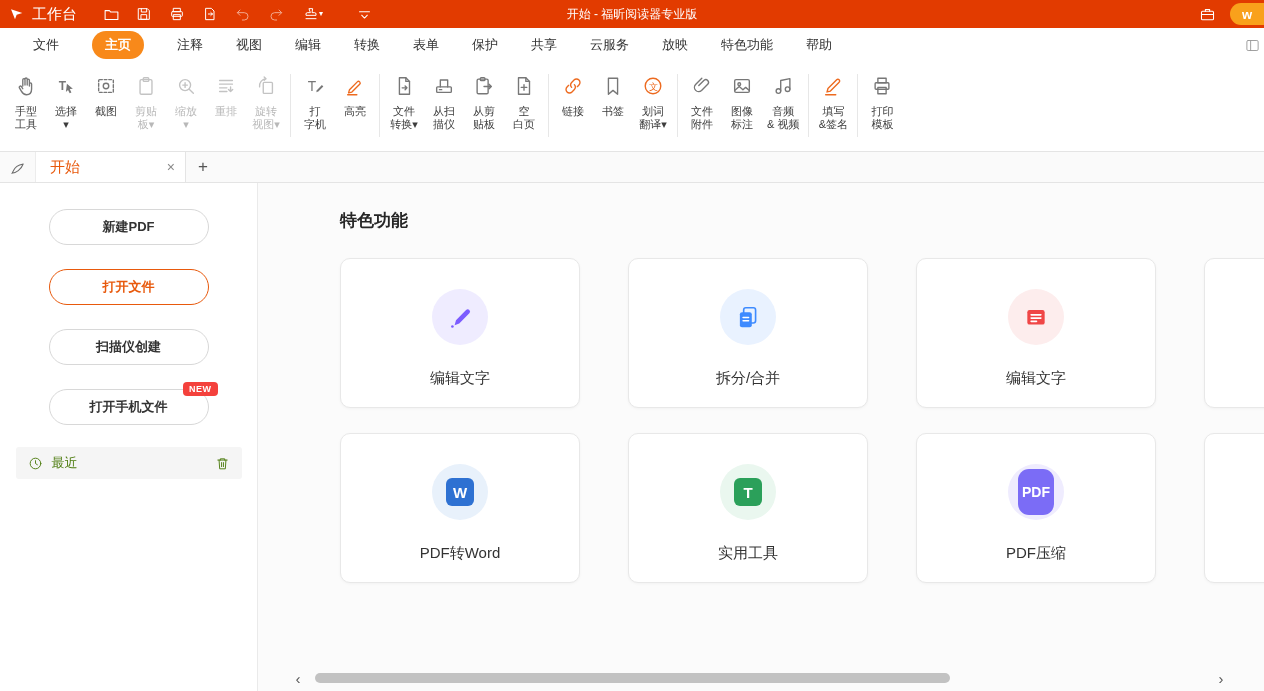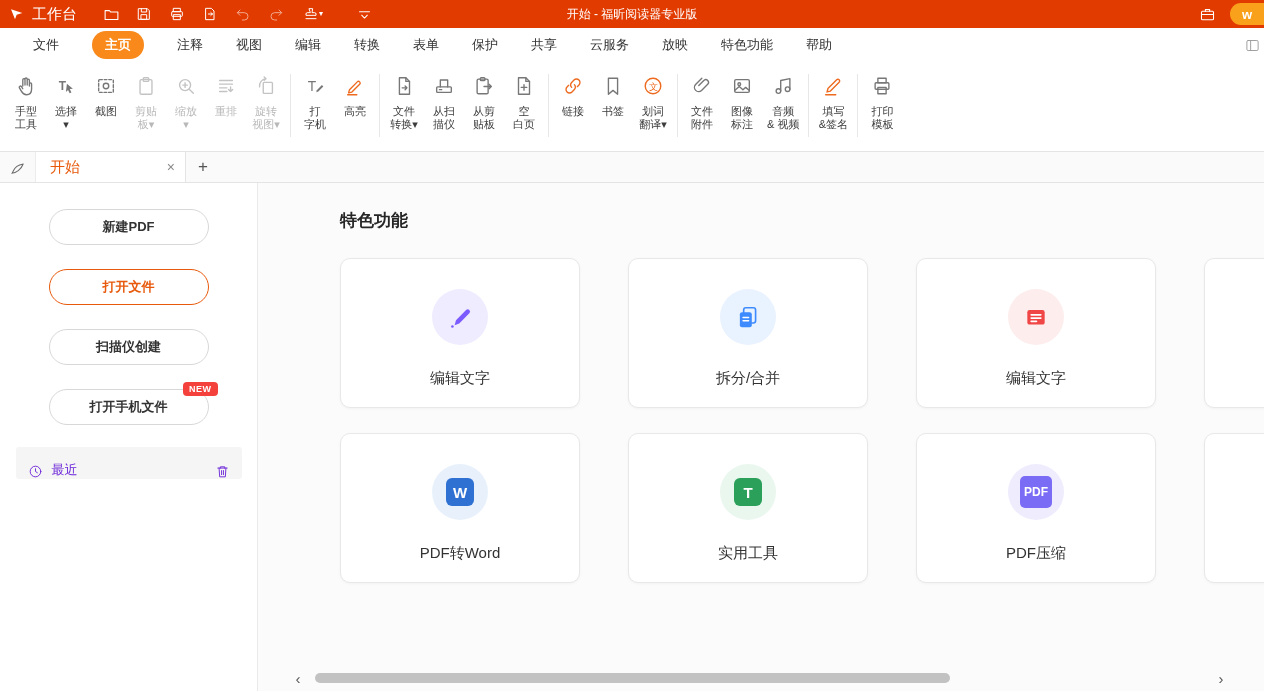--- a/index.html
+++ b/index.html
@@ -45,31 +45,31 @@
   .tab-label{color:#E8590C;font-size:15px;flex:1}
   .tab-close{color:#8a8a8a;font-size:14px;cursor:default}
   .tab-new{width:34px;display:flex;align-items:center;justify-content:center;color:#555;font-size:17px}
 
   
   .body-row{display:flex;height:508px}
   .sidebar{width:258px;background:#fff;border-right:1px solid #EAEAEA;padding-top:26px;display:flex;flex-direction:column;align-items:center}
   .side-btn{position:relative;width:160px;height:36px;border:1px solid #D8D8D8;border-radius:18px;background:#fff;display:flex;align-items:center;justify-content:center;font-size:13px;font-weight:bold;color:#333;margin-bottom:24px;cursor:default}
   .side-btn.primary{border:1.5px solid #E8590C;color:#E8590C}
   .badge-new{position:absolute;top:-8px;right:-10px;background:#F4413C;color:#fff;font-size:9px;font-weight:bold;padding:2px 6px;border-radius:4px;letter-spacing:.5px}
-  .recent-row{width:226px;height:32px;background:#F5F5F5;border-radius:3px;display:flex;align-items:flex-end;padding:0 12px;color:#6d28d9;margin-top:-2px}
+  .recent-row{width:226px;height:32px;background:#F5F5F5;border-radius:3px;display:flex;align-items:center;padding:0 12px;color:#4d7c0f;margin-top:-2px}
   .recent-label{margin-left:9px;font-size:13px;flex:1}
 
   .content{flex:1;background:#FBFBFB;position:relative;padding:26px 0 0 82px;overflow:hidden}
   .section-title{font-size:17px;font-weight:bold;color:#262626;margin-bottom:26px}
   .tools-row{display:flex;gap:48px;margin-bottom:25px;width:1300px}
   .tool-card{width:240px;height:150px;background:#fff;border:1px solid #E8E8E8;border-radius:10px;box-shadow:0 1px 3px rgba(0,0,0,.04);display:flex;flex-direction:column;align-items:center;padding-top:30px;cursor:default;flex:none}
   .tool-circle{width:56px;height:56px;border-radius:50%;display:flex;align-items:center;justify-content:center}
   .tool-circle svg{color:var(--c)}
   .tool-badge{min-width:28px;height:28px;border-radius:6px;background:var(--c);color:#fff;display:flex;align-items:center;justify-content:center;font-weight:bold;font-size:15px;padding:0 4px}
-  .tool-badge.small{font-size:12px;min-width:24px;height:32px;border-radius:5px}
+  .tool-badge.small{font-size:14px;min-width:24px;height:46px;border-radius:11px}
   .tool-label{margin-top:24px;font-size:15px;color:#333}
 
   
   .hscroll{position:absolute;left:0;right:0;bottom:5px;height:16px}
   .hs-arrow{position:absolute;top:0;width:16px;height:16px;display:flex;align-items:center;justify-content:center;color:#555;font-size:15px;cursor:default}
   .hs-arrow.left{left:32px}
   .hs-arrow.right{right:35px}
   .hs-thumb{position:absolute;left:57px;top:3px;width:635px;height:10px;border-radius:5px;background:#C2C2C2}
 </style>
 </head>

